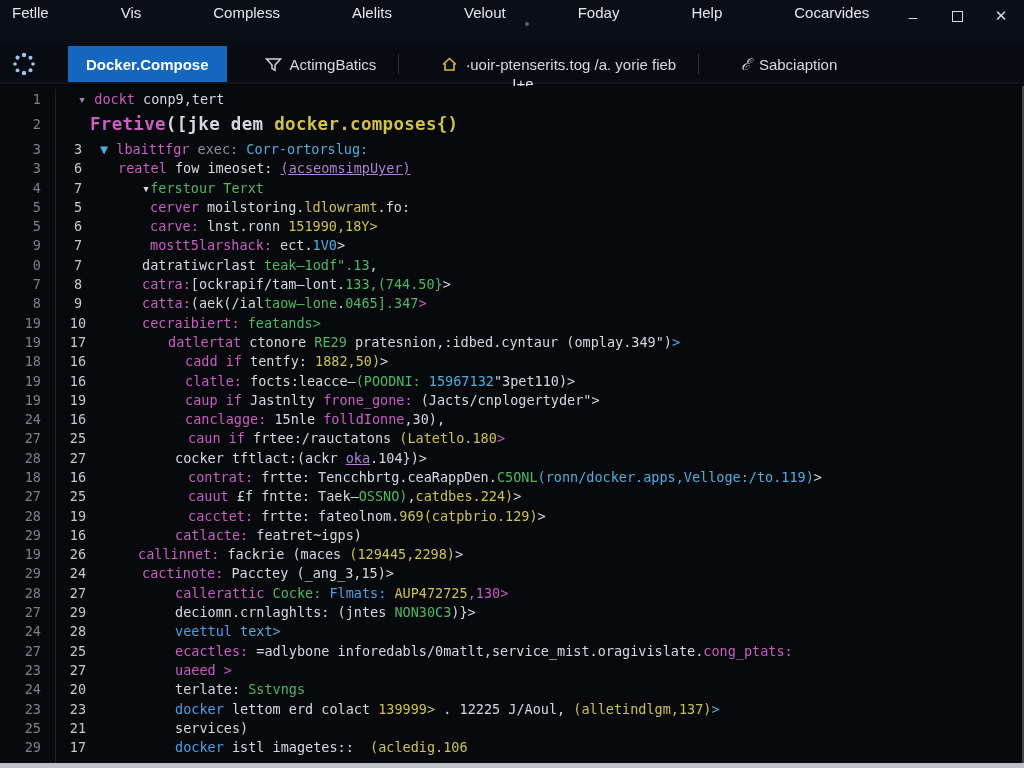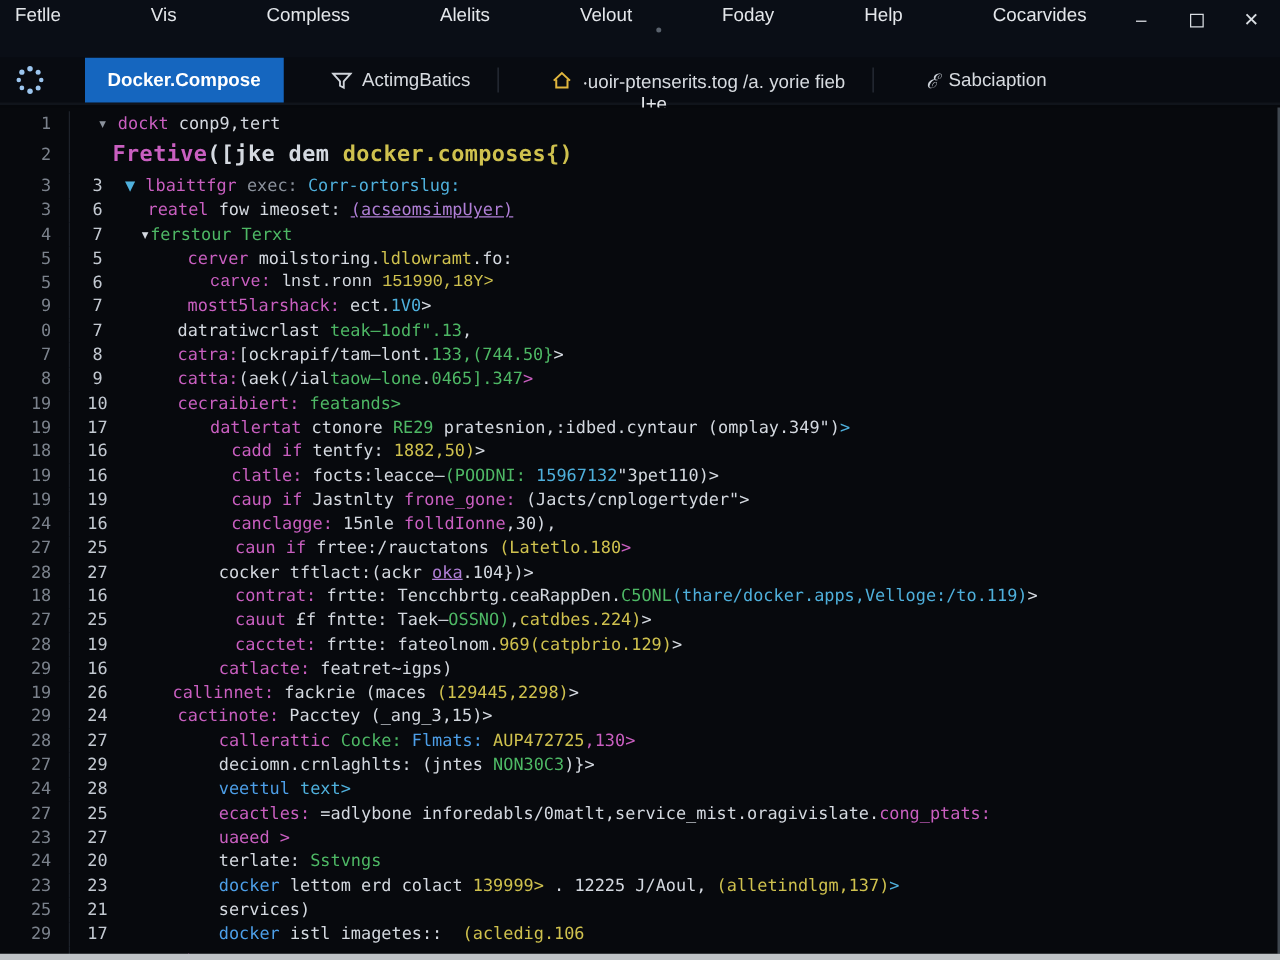--- a/index.html
+++ b/index.html
@@ -146,31 +146,31 @@
       <div class="code" style="margin-left: 0px;"><span class="c">▼ </span><span class="m">lbaittfgr</span><span class="gr"> exec: </span><span class="c">Corr-ortorslug:</span></div>
     </div>
     <div class="line">
       <div class="n1">3</div>
       <div class="n2">6</div>
       <div class="code" style="margin-left: 18px;"><span class="m">reatel</span><span class="w"> fow imeoset: </span><span class="p">(acseomsimpUyer)</span></div>
     </div>
     <div class="line">
       <div class="n1">4</div>
       <div class="n2">7</div>
-      <div class="code" style="margin-left: 12px;"><span class="w">▾</span><span class="g">ferstour Terxt</span></div>
+      <div class="code" style="margin-left: 42px;"><span class="w">▾</span><span class="g">ferstour Terxt</span></div>
     </div>
     <div class="line">
       <div class="n1">5</div>
       <div class="n2">5</div>
       <div class="code" style="margin-left: 50px;"><span class="m">cerver</span><span class="w"> moilstoring.</span><span class="y">ldlowramt</span><span class="w">.fo:</span></div>
     </div>
     <div class="line">
       <div class="n1">5</div>
       <div class="n2">6</div>
-      <div class="code" style="margin-left: 68px; font-family: Liberation Mono, monospace;"><span class="m">carve:</span><span class="w"> lnst.ronn </span><span class="y">151990,18Y&gt;</span></div>
+      <div class="code" style="margin-left: 50px;"><span class="m">carve:</span><span class="w"> lnst.ronn </span><span class="y">151990,18Y&gt;</span></div>
     </div>
     <div class="line">
       <div class="n1">9</div>
       <div class="n2">7</div>
       <div class="code" style="margin-left: 50px;"><span class="m">mostt5larshack:</span><span class="w"> ect.</span><span class="c">1V0</span><span class="w">&gt;</span></div>
     </div>
     <div class="line">
       <div class="n1">0</div>
       <div class="n2">7</div>
       <div class="code" style="margin-left: 42px;"><span class="w">datratiwcrlast </span><span class="g">teak—1odf".13</span><span class="w">,</span></div>
@@ -221,21 +221,21 @@
       <div class="code" style="margin-left: 88px;"><span class="m">caun if</span><span class="w"> frtee:/rauctatons </span><span class="y">(Latetlo.180</span><span class="m">&gt;</span></div>
     </div>
     <div class="line">
       <div class="n1">28</div>
       <div class="n2">27</div>
       <div class="code" style="margin-left: 75px;"><span class="w">cocker tftlact:(ackr </span><span class="p">oka</span><span class="w">.104})&gt;</span></div>
     </div>
     <div class="line">
       <div class="n1">18</div>
       <div class="n2">16</div>
-      <div class="code" style="margin-left: 88px;"><span class="m">contrat:</span><span class="w"> frtte: Tencchbrtg.ceaRappDen.</span><span class="g">C5ONL</span><span class="c">(thare/docker.apps,Velloge:/to.119)</span><span class="w">&gt;</span></div>
+      <div class="code" style="margin-left: 88px;"><span class="m">contrat:</span><span class="w"> frtte: Tencchbrtg.ceaRappDen.</span><span class="g">C5ONL</span><span class="c">(ronn/docker.apps,Velloge:/to.119)</span><span class="w">&gt;</span></div>
     </div>
     <div class="line">
       <div class="n1">27</div>
       <div class="n2">25</div>
       <div class="code" style="margin-left: 88px;"><span class="m">cauut</span><span class="w"> £f fntte: Taek–</span><span class="g">OSSNO)</span><span class="w">,</span><span class="y">catdbes.224)</span><span class="w">&gt;</span></div>
     </div>
     <div class="line">
       <div class="n1">28</div>
       <div class="n2">19</div>
       <div class="code" style="margin-left: 88px;"><span class="m">cacctet:</span><span class="w"> frtte: fateolnom.</span><span class="y">969(catpbrio.129)</span><span class="w">&gt;</span></div>

